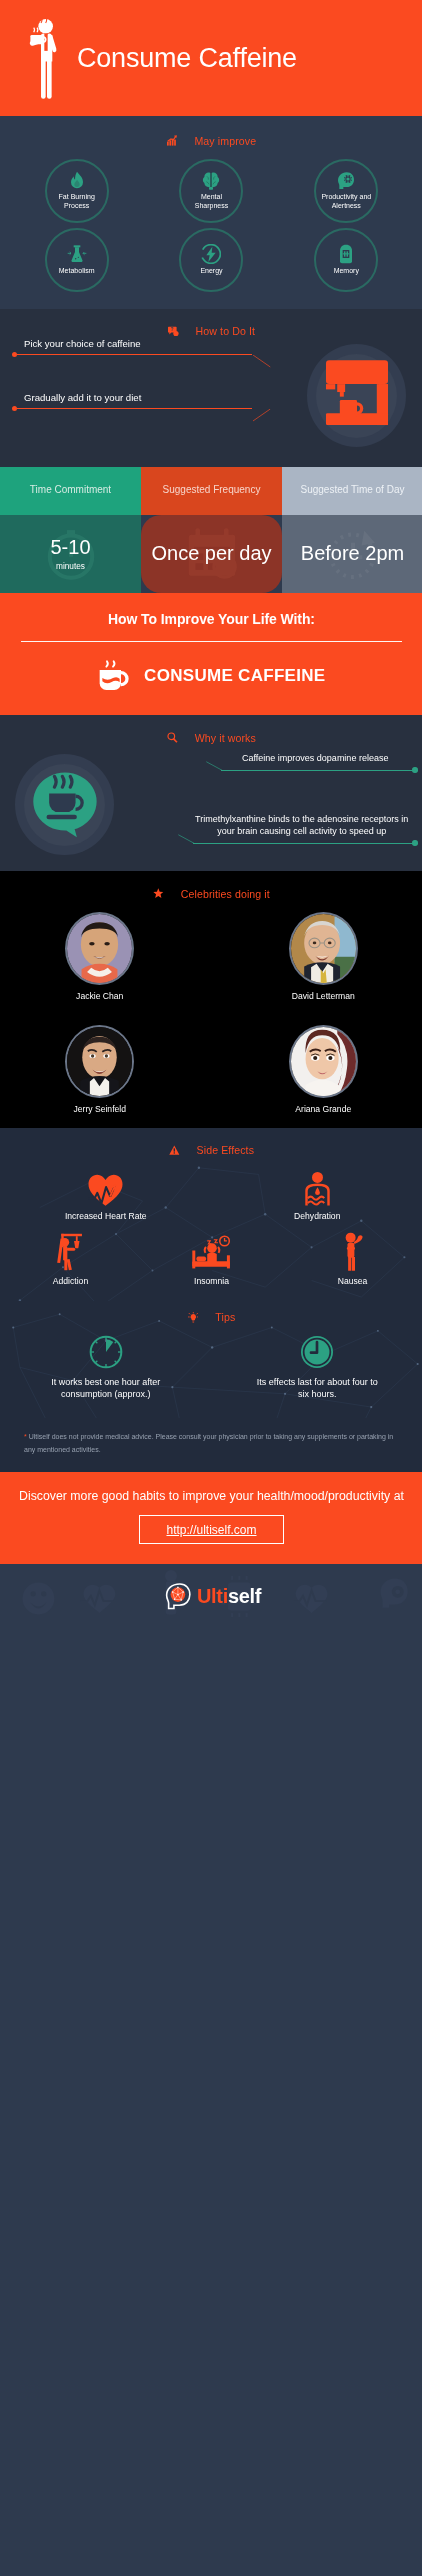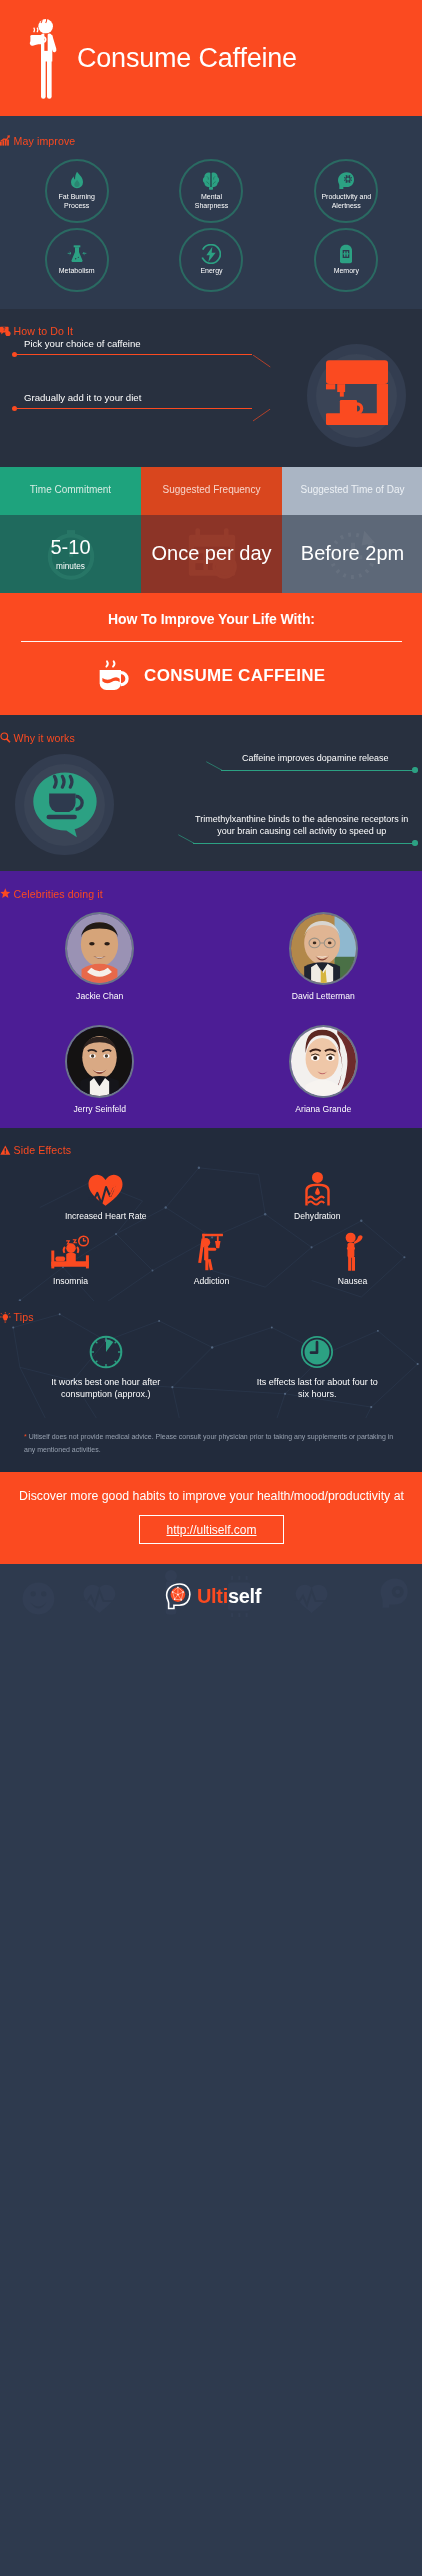--- a/index.html
+++ b/index.html
@@ -26,21 +26,22 @@
     font-size: 27px;
     font-weight: 400;
     letter-spacing: -0.2px;
     line-height: 1;
   }
 
   
   .sec-head {
     display: flex;
     align-items: center;
-    gap: 3px;
+    justify-content: center;
+    gap: 17px;
     color: #fb4a20;
     font-size: 10.6px;
     letter-spacing: 0.1px;
   }
   .sec-head .sh-icon { width: 10.6px; height: 10.6px; display: block; }
 
   
   .improve {
     background: #2e3a4e;
     padding: 18.6px 0 17px 0;
@@ -148,21 +149,21 @@
   .st-val {
     position: relative;
     text-align: center;
     min-height: 78px;
     display: flex; flex-direction: column;
     align-items: center; justify-content: center;
     overflow: hidden;
     color: #ffffff;
   }
   .st-val.c1 { background: #1f6a5d; }
-  .st-val.c2 { background: #8c3427; }
+  .st-val.c2 { background: #8c3427; border-radius: 20px; }
   .st-val.c3 { background: #5d6878; }
   .st-val .big { font-size: 20px; line-height: 1.06; z-index: 2; position: relative; }
   .st-val .small { font-size: 8.3px; margin-top: 3.3px; z-index: 2; position: relative; }
   .st-bgicon {
     position: absolute;
     left: 50%; top: 50%;
     transform: translate(-50%, -50%);
     width: 57px; height: 57px;
     opacity: 0.33;
     z-index: 1;
@@ -224,21 +225,21 @@
   .fact-2 .fact-rule { width: 219px; }
   .fact-dot {
     position: absolute; right: 0; top: 0;
     width: 5.3px; height: 5.3px; border-radius: 50%; background: #2ca183;
   }
   .fact-hook { position: absolute; top: -6.6px; }
   .fact-1 .fact-hook { right: 196px; }
   .fact-2 .fact-hook { right: 224px; }
 
   
-  .celebs { background: #4c1d95; padding: 16.6px 0 14.6px 0; }
+  .celebs { background: #000000; padding: 16.6px 0 14.6px 0; }
   .celebs .sec-head { margin-bottom: 12px; }
   .celeb-grid {
     display: grid; grid-template-columns: repeat(2, 1fr);
     row-gap: 9.3px; justify-items: center; gap: 24px;
   }
   .celeb { width: 99px; text-align: center; }
   .celeb-photo {
     width: 69px; height: 73px; border-radius: 50%;
     margin: 0 auto 6px auto;
     border: 2.7px solid #6b7689;
@@ -797,52 +798,52 @@
             <path d="M11 52 q5 -5 9 0 q5 5 9 0 q5 -5 9 0" stroke-width="3.4"></path>
           </svg>
         </div>
         <div class="se-label">Dehydration</div>
       </div>
     </div>
 
     <div class="se-grid-3">
       <div class="se-item">
         <div class="se-icon">
+          <svg viewBox="0 0 56 64" width="34" height="40" fill="#fb4a20">
+            <rect x="12" y="2" width="34" height="4"></rect>
+            <rect x="12" y="2" width="4" height="22"></rect>
+            <rect x="36" y="6" width="3" height="8"></rect>
+            <path d="M33 14 h9 l-2 12 h-5z"></path>
+            <circle cx="18" cy="16" r="7"></circle>
+            <rect x="15" y="22" width="7" height="24" rx="2"></rect>
+            <rect x="8" y="10" width="5" height="40" transform="rotate(8 10 30)"></rect>
+            <rect x="17" y="44" width="5" height="18"></rect>
+            <rect x="22" y="44" width="5" height="18" transform="rotate(-12 24 50)"></rect>
+            <rect x="21" y="25" width="14" height="5" rx="2.5"></rect>
+          </svg>
+        </div>
+        <div class="se-label">Addiction</div>
+      </div>
+      <div class="se-item">
+        <div class="se-icon">
           <svg viewBox="0 0 70 62" width="42" height="37" fill="#fb4a20">
             <rect x="2" y="26" width="5" height="30"></rect>
             <rect x="60" y="34" width="5" height="22"></rect>
             <rect x="2" y="44" width="63" height="9" rx="2"></rect>
             <rect x="9" y="36" width="16" height="8" rx="3"></rect>
             <circle cx="35" cy="22" r="8"></circle>
             <path d="M27 32 q8 -5 16 0 v14 h-16z"></path>
             <path d="M25 20 q-4 4 -1 10 M45 20 q4 4 1 10" stroke="#fb4a20" stroke-width="3.4" fill="none"></path>
             <path d="M27 10 l5 0 l-3 5 l5 0" stroke="#fb4a20" stroke-width="2" fill="none"></path>
             <path d="M38 8 l5 0 l-3 5 l5 0" stroke="#fb4a20" stroke-width="2" fill="none"></path>
             <circle cx="56" cy="10" r="8" fill="none" stroke="#fb4a20" stroke-width="2.6"></circle>
             <path d="M56 5 v5 h4" stroke="#fb4a20" stroke-width="2.2" fill="none"></path>
           </svg>
         </div>
         <div class="se-label">Insomnia</div>
-      </div>
-      <div class="se-item">
-        <div class="se-icon">
-          <svg viewBox="0 0 56 64" width="34" height="40" fill="#fb4a20">
-            <rect x="12" y="2" width="34" height="4"></rect>
-            <rect x="12" y="2" width="4" height="22"></rect>
-            <rect x="36" y="6" width="3" height="8"></rect>
-            <path d="M33 14 h9 l-2 12 h-5z"></path>
-            <circle cx="18" cy="16" r="7"></circle>
-            <rect x="15" y="22" width="7" height="24" rx="2"></rect>
-            <rect x="8" y="10" width="5" height="40" transform="rotate(8 10 30)"></rect>
-            <rect x="17" y="44" width="5" height="18"></rect>
-            <rect x="22" y="44" width="5" height="18" transform="rotate(-12 24 50)"></rect>
-            <rect x="21" y="25" width="14" height="5" rx="2.5"></rect>
-          </svg>
-        </div>
-        <div class="se-label">Addiction</div>
       </div>
       <div class="se-item">
         <div class="se-icon">
           <svg viewBox="0 0 40 64" width="25" height="40" fill="#fb4a20">
             <circle cx="17" cy="9" r="8"></circle>
             <rect x="12" y="17" width="11" height="24" rx="3"></rect>
             <rect x="13" y="40" width="5" height="22"></rect>
             <rect x="19" y="40" width="5" height="22"></rect>
             <path d="M23 19 q10 -4 12 -8 q3 -5 -2 -6 q-4 0 -5 5 q-1 4 -6 6z"></path>
             <rect x="11" y="24" width="13" height="4.5" rx="2.2"></rect>

